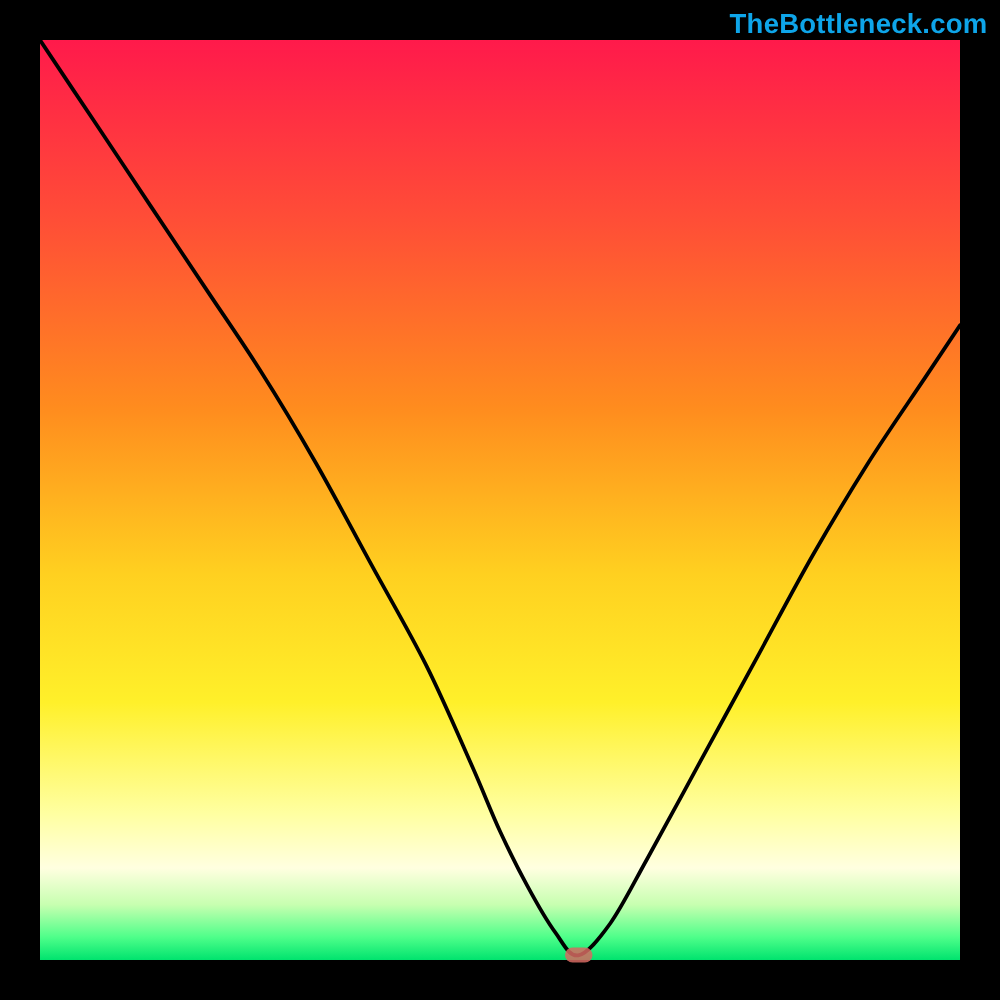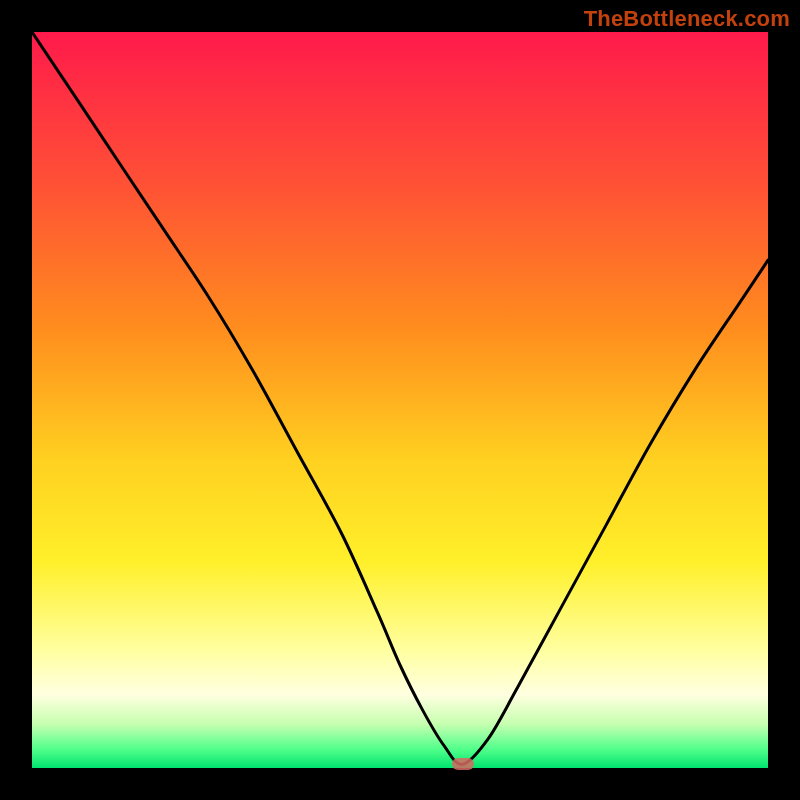--- a/index.html
+++ b/index.html
@@ -21,21 +21,21 @@
     position: absolute;
     left: 32px;
     top: 32px;
     width: 736px;
     height: 736px;
   }
   .watermark {
     position: absolute;
     top: 6px;
     right: 10px;
-    color: #c2410c;
+    color: #0ea5e9;
     font-size: 22px;
     font-weight: 600;
     letter-spacing: 0.2px;
     user-select: none;
   }
   .minimum-marker {
     position: absolute;
     width: 22px;
     height: 12px;
     border-radius: 6px;

